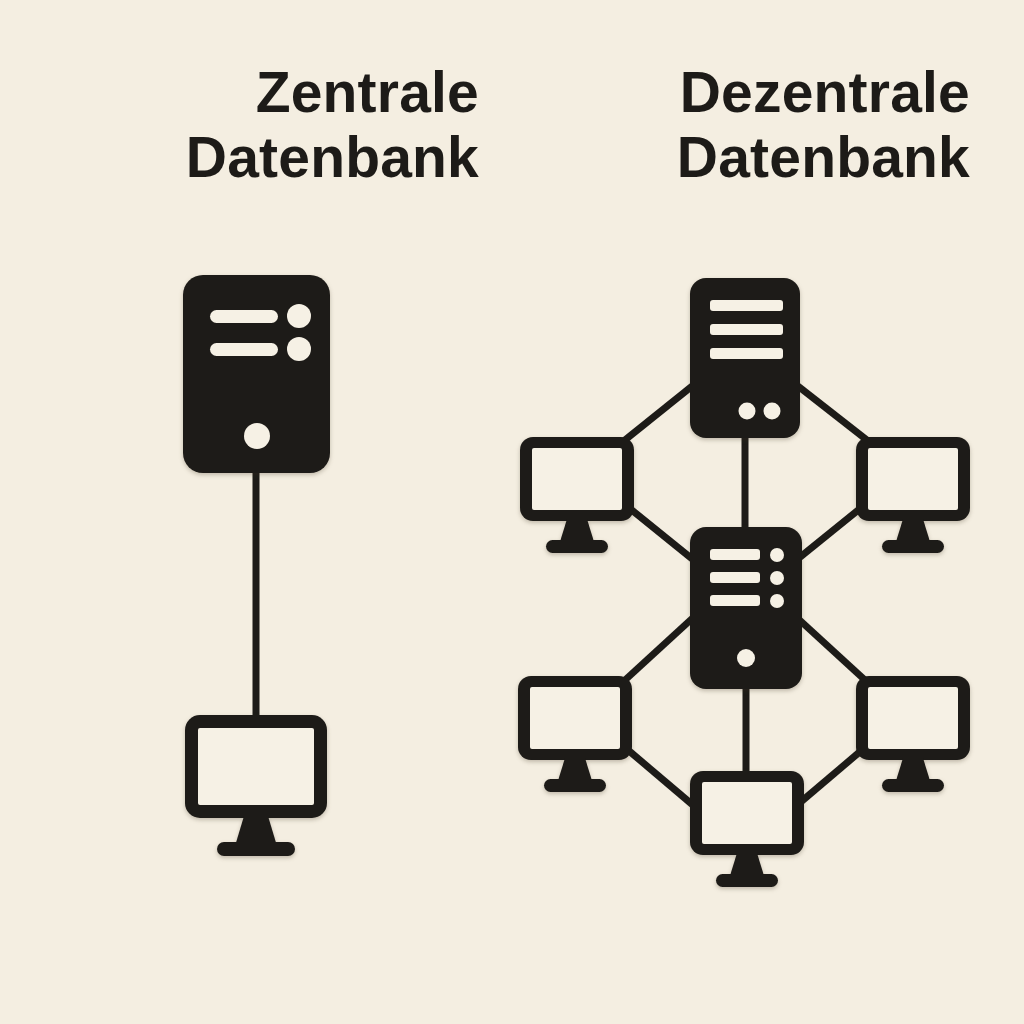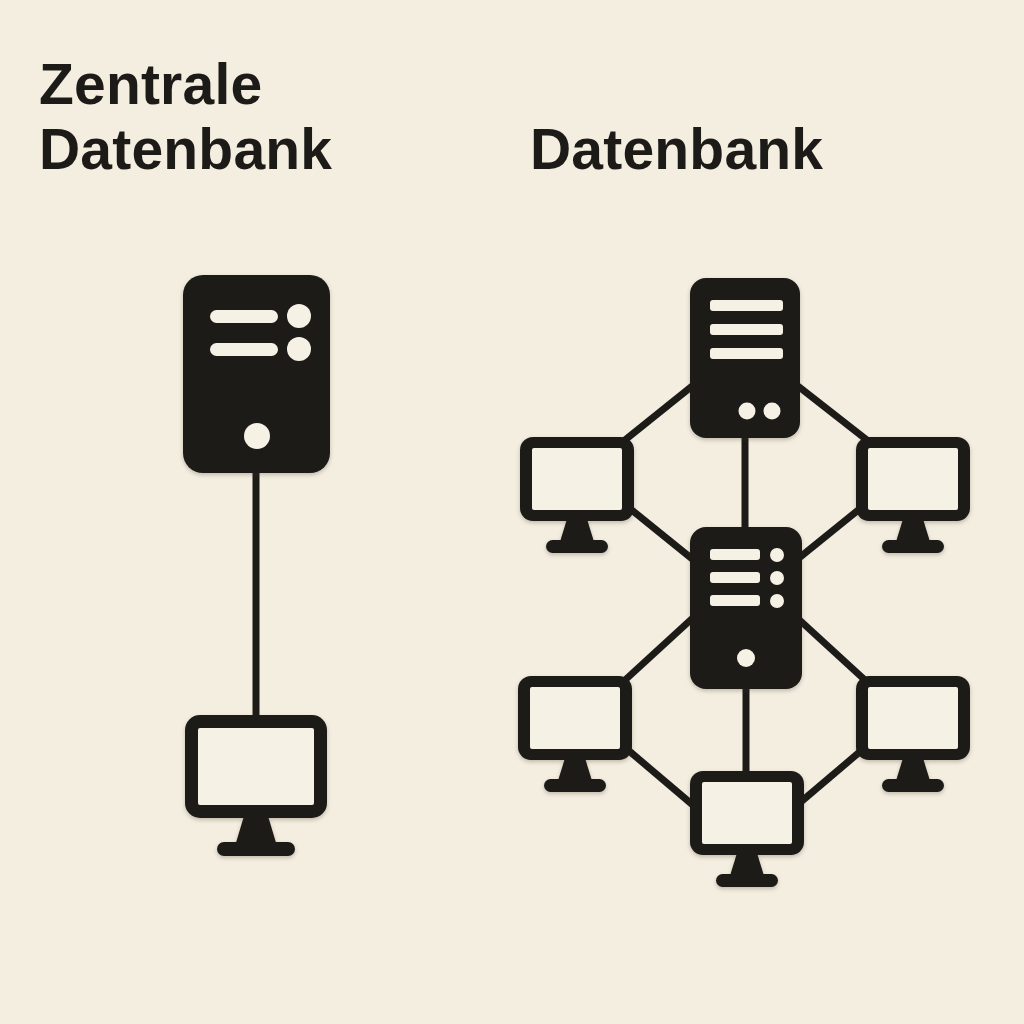--- a/index.html
+++ b/index.html
@@ -12,23 +12,23 @@
   .stage {
     position: relative;
     width: 1024px;
     height: 1024px;
     background: var(--bg);
     font-family: "Liberation Sans", sans-serif;
     overflow: hidden;
   }
   .title {
     position: absolute;
-    top: 52px;
+    top: 60px;
     width: 440px;
-    text-align: left;
+    text-align: right;
     font-weight: 700;
     font-size: 57px;
     line-height: 65px;
     letter-spacing: 0.2px;
     color: var(--ink);
     white-space: pre;
   }
   .title-left  { left: 39px; }
   .title-right { left: 530px; }
   svg.diagram {
@@ -42,21 +42,21 @@
   .edge  { stroke: var(--ink); stroke-width: 7; fill: none; }
   .node  { filter: drop-shadow(0 2px 2px rgba(60,50,30,0.28)); }
 </style>
 </head>
 <body>
 
 <div class="stage">
 
   <div class="title title-left"><span>Zentrale</span><br><span>Datenbank</span></div>
 
-  <div class="title title-right"><br><span>Datenbank</span></div>
+  <div class="title title-right"><span>Dezentrale</span><br><span>Datenbank</span></div>
 
   <svg class="diagram" viewBox="0 0 1024 1024">
     <defs>
 
       <g id="monitor-small">
         <rect x="0" y="0" width="114" height="84" rx="13" class="ink"></rect>
         <rect x="12" y="11" width="90" height="62" rx="2" class="paper"></rect>
         <polygon points="47,82 67,82 75,108 39,108" class="ink"></polygon>
         <rect x="26" y="103" width="62" height="13" rx="6.5" class="ink"></rect>
       </g>

